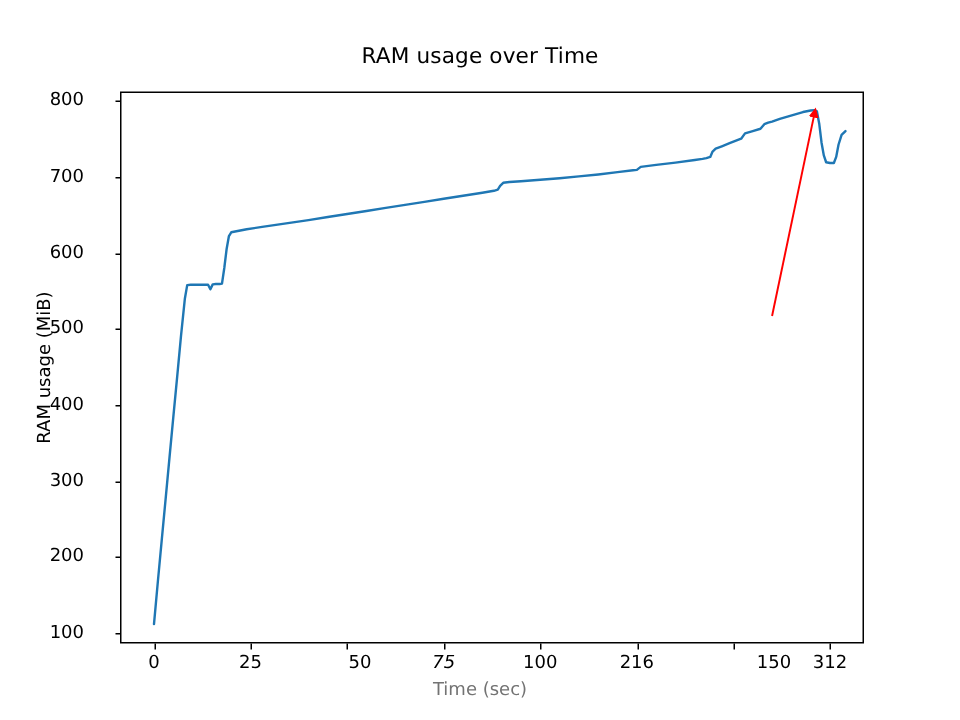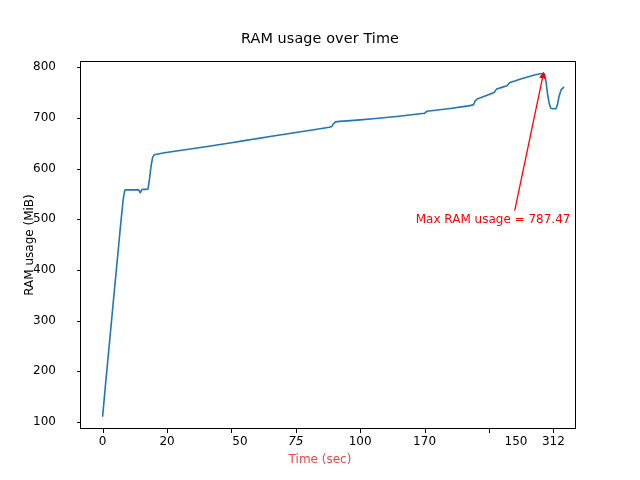--- a/index.html
+++ b/index.html
@@ -34,21 +34,21 @@
     color: #000000;
     letter-spacing: 0.1px;
   }
   #xlabel {
     position: absolute;
     left: 0;
     top: 452px;
     width: 640px;
     text-align: center;
     font-size: 12px;
-    color: #ef4444;
+    color: #737373;
   }
   #ylabel {
     position: absolute;
     left: 0px;
     top: 0px;
     width: 368px;
     height: 22px;
     text-align: center;
     font-size: 12px;
     color: #000000;
@@ -113,29 +113,29 @@
 
   <div id="plot-area"></div>
 
   <div id="ylabel">RAM usage (MiB)</div>
   <div id="xlabel">Time (sec)</div>
 
   <div id="xtick-container">
       <div class="xtick-mark" style="left: 102.663px;"></div>
       <div class="xtick-label" style="left: 102.663px;">0</div>
       <div class="xtick-mark" style="left: 167.045px;"></div>
-      <div class="xtick-label" style="left: 167.045px;">20</div>
+      <div class="xtick-label" style="left: 167.045px;">25</div>
       <div class="xtick-mark" style="left: 231.427px;"></div>
       <div class="xtick-label" style="left: 240px;">50</div>
       <div class="xtick-mark" style="left: 295.809px;"></div>
       <div class="xtick-label" style="left: 295.809px; font-style: italic;">75</div>
       <div class="xtick-mark" style="left: 360.191px;"></div>
       <div class="xtick-label" style="left: 360.191px;">100</div>
       <div class="xtick-mark" style="left: 424.573px;"></div>
-      <div class="xtick-label" style="left: 424.573px;">170</div>
+      <div class="xtick-label" style="left: 424.573px;">216</div>
       <div class="xtick-mark" style="left: 488.955px;"></div>
       <div class="xtick-label" style="left: 516px;">150</div>
       <div class="xtick-mark" style="left: 553.337px;"></div>
       <div class="xtick-label" style="left: 553.337px;">312</div>
     </div>
   <div id="ytick-container">
       <div class="ytick-mark" style="top: 422.152px;"></div>
       <div class="ytick-label" style="top: 422.152px;">100</div>
       <div class="ytick-mark" style="top: 371.429px;"></div>
       <div class="ytick-label" style="top: 371.429px;">200</div>
@@ -156,15 +156,14 @@
   <svg id="svg-layer">
     <defs>
       <marker id="arrowhead" markerWidth="7" markerHeight="7" refX="2.2" refY="2.6" orient="auto" markerUnits="strokeWidth">
         <polygon points="0,0 5.2,2.6 0,5.2" fill="#ff0000"></polygon>
       </marker>
     </defs>
     <polyline id="data-line" fill="none" stroke="#1f77b4" stroke-width="1.6" stroke-linejoin="round" stroke-linecap="round" points="102.66,416.07 105.24,387.66 107.81,360.27 110.39,332.88 112.96,305.49 115.54,278.10 118.11,251.21 120.69,223.82 123.26,198.97 124.81,190.09 127.13,189.84 130.99,189.84 136.14,189.84 138.72,189.84 140.26,192.88 141.81,189.58 143.87,189.33 146.44,189.33 147.99,189.08 149.53,178.68 151.08,166.00 152.62,157.37 154.17,154.84 156.74,154.33 164.47,152.81 174.77,151.29 185.07,149.77 195.37,148.24 205.67,146.72 218.55,144.69 231.43,142.67 244.30,140.64 257.18,138.61 270.06,136.58 282.93,134.55 295.81,132.52 308.69,130.49 321.56,128.46 329.29,127.19 331.86,126.43 333.41,123.90 335.47,121.87 339.59,121.36 347.31,120.85 360.19,119.84 373.07,118.82 385.94,117.56 398.82,116.29 411.70,114.77 422.00,113.50 424.57,113.25 427.15,111.22 437.45,109.95 450.33,108.43 463.20,106.65 468.35,105.89 470.93,105.38 473.50,104.62 475.05,101.07 477.11,99.04 481.23,97.52 486.38,95.49 488.96,94.48 491.53,93.46 494.11,92.45 496.68,88.90 501.83,87.38 506.98,85.85 509.56,82.81 512.13,81.80 514.71,81.04 519.86,79.26 525.01,77.74 530.16,76.22 535.31,74.70 540.46,73.68 543.04,73.44 544.58,74.19 546.13,82.30 547.67,94.98 549.22,103.61 550.76,108.17 553.34,108.68 555.91,108.68 557.46,104.62 559.00,96.51 561.06,89.91 563.64,87.38"></polyline>
     <line id="annotation-arrow" stroke="#ff0000" stroke-width="1.3" marker-end="url(#arrowhead)" x1="514.71" y1="210.63" x2="543.04" y2="75.44"></line>
   </svg>
 
-  <div id="annotation-text" style="left: 415.708px; top: 211.635px; color: rgb(255, 0, 0);">Max RAM usage = 787.47</div>
 
 </div>
 
 </body></html>

